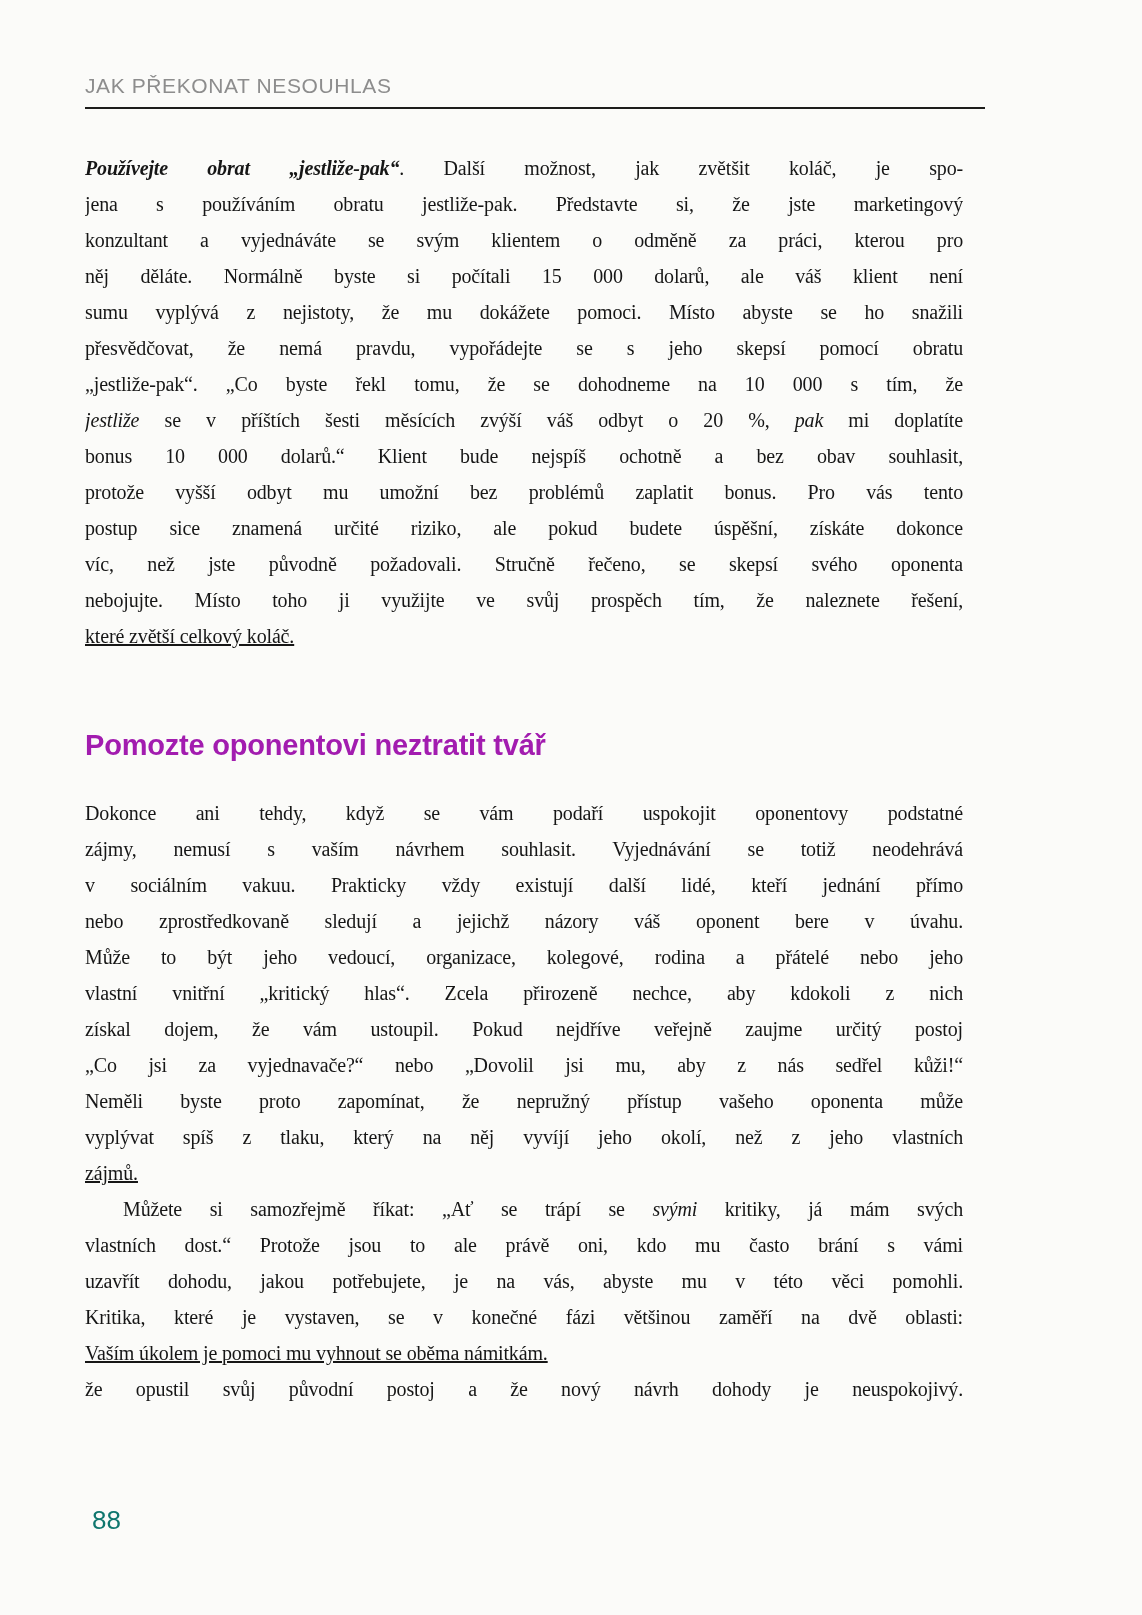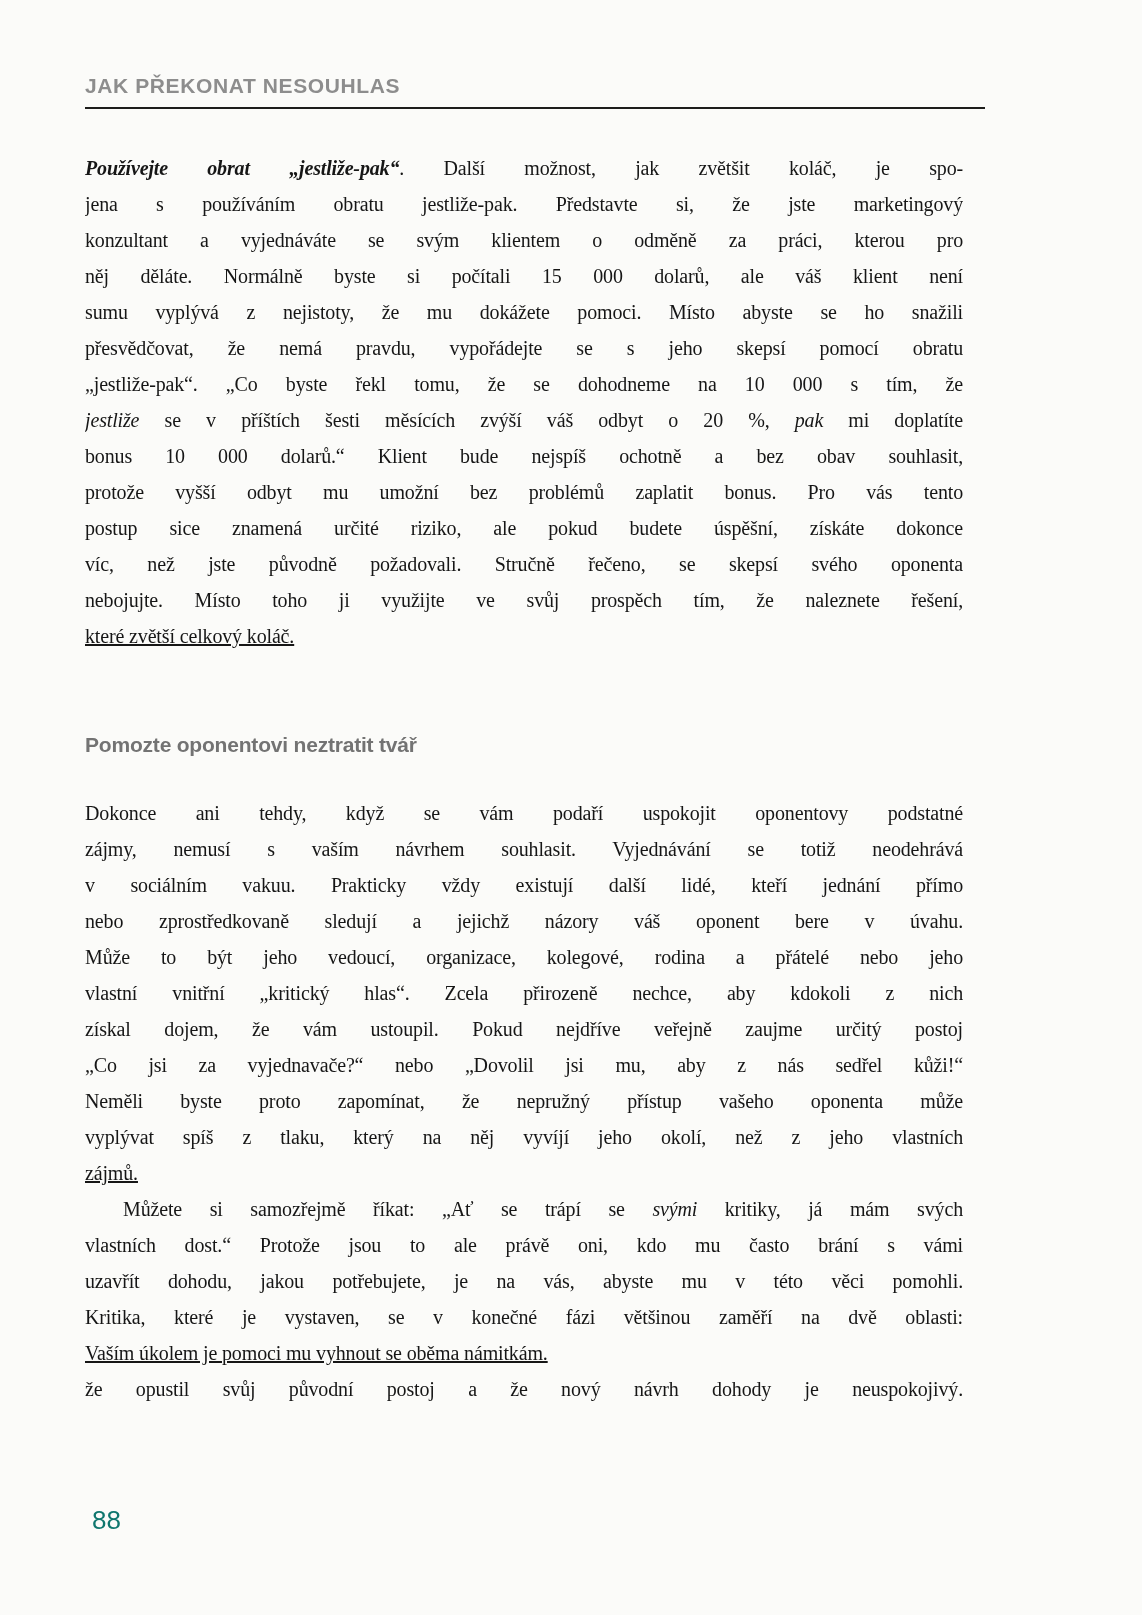--- a/index.html
+++ b/index.html
@@ -17,21 +17,20 @@
     position: absolute;
     left: 85px;
     top: 74px;
     width: 900px;
     font-family: "Liberation Sans", sans-serif;
     font-size: 21px;
     letter-spacing: 0.6px;
     color: #8d8d8d;
     padding-bottom: 9px;
     border-bottom: 2px solid #1d1d1b;
-    font-weight: bold;
   }
   .content {
     position: absolute;
     left: 85px;
     top: 150px;
     width: 878px;
   }
   .para { margin: 0; }
   .line {
     height: 36px;
@@ -48,22 +47,22 @@
   .line.last { text-align-last: left; text-decoration: underline; }
   .line.indent { text-indent: 38px; }
   .run-bi { font-weight: bold; font-style: italic; }
   .run-i  { font-style: italic; }
   .section-heading {
     margin: 73px 0 32px 0;
     height: 36px;
     line-height: 36px;
     font-family: "Liberation Sans", sans-serif;
     font-weight: bold;
-    font-size: 21px;
-    color: #737373;
+    font-size: 29px;
+    color: #a21caf;
     letter-spacing: -0.2px;
   }
   .page-number {
     position: absolute;
     left: 92px;
     top: 1505px;
     font-family: "Liberation Sans", sans-serif;
     font-size: 26px;
     color: #0f766e;
   }

